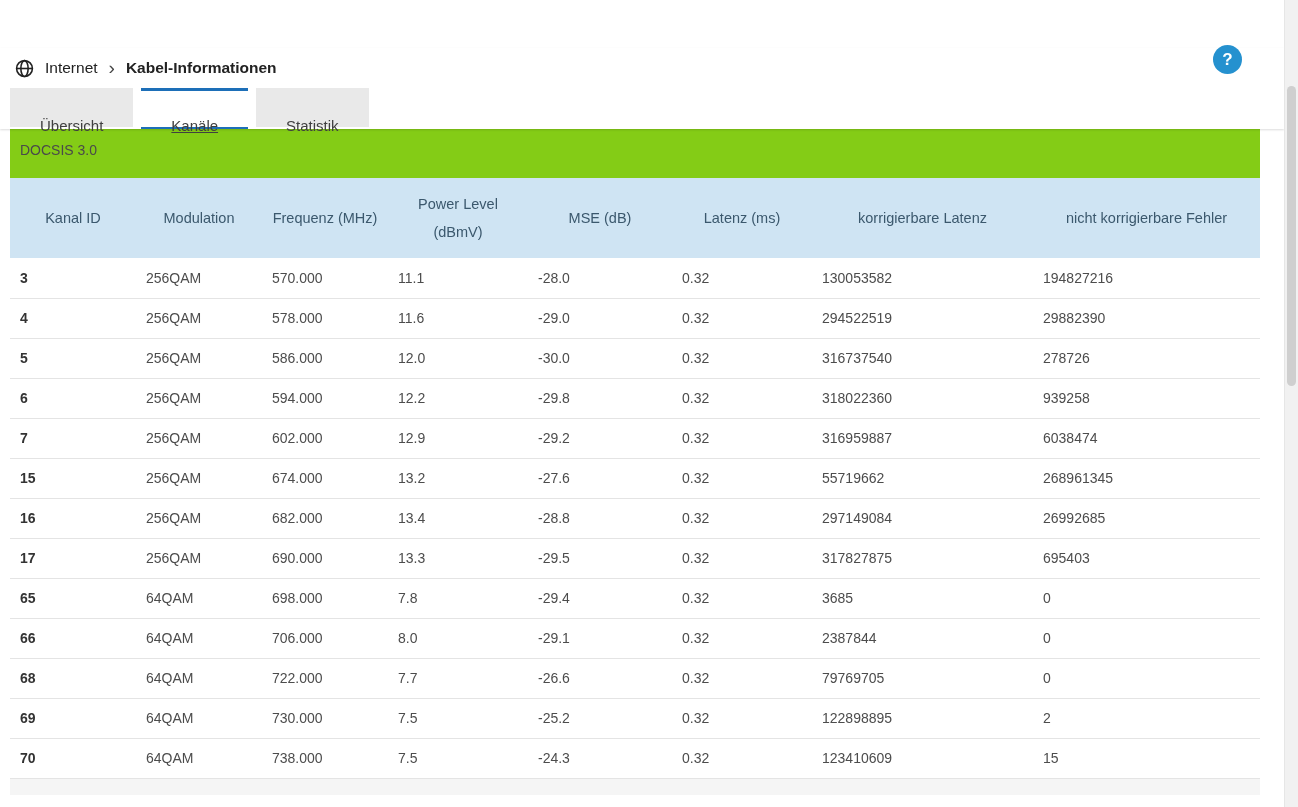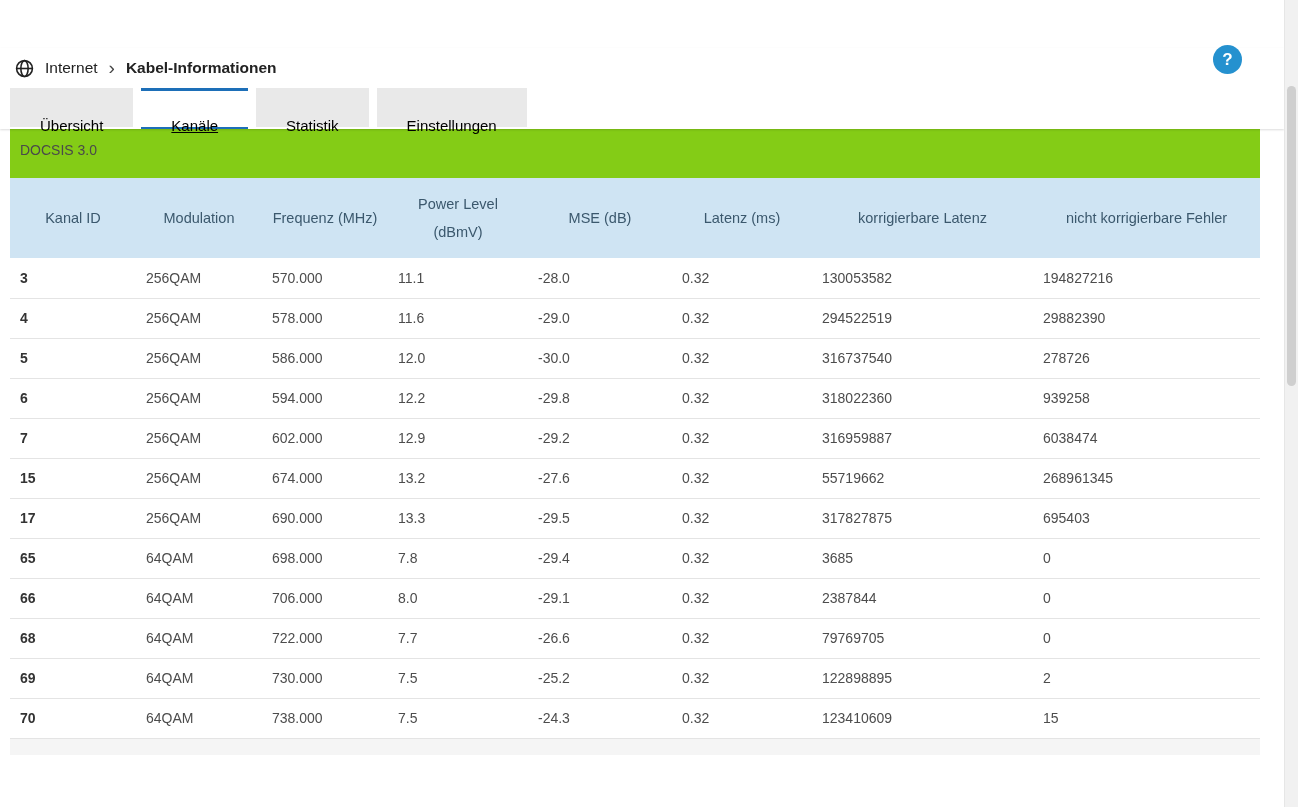--- a/index.html
+++ b/index.html
@@ -34,21 +34,21 @@
     background: #2591cf; color: #fff; border: none;
     font-size: 17px; font-weight: 700;
     display: flex; align-items: center; justify-content: center;
     cursor: pointer; font-family: "Liberation Sans", sans-serif;
   }
 
   .tabs { position: absolute; left: 10px; bottom: 0; display: flex; }
   .tab {
     background: #e9e9e9; border: none; margin-right: 8px;
     height: 39px; line-height: 39px; padding: 18px 30px;
-    font-size: 15px; color: #000000; cursor: pointer;
+    font-size: 15px; color: #404040; cursor: pointer;
     font-family: "Liberation Sans", sans-serif;
   }
   .tab.active {
     background: #ffffff;
     border-top: 3px solid #1d6fb8;
     border-bottom: 2px solid #1d6fb8;
     line-height: 34px;
     text-decoration: underline;
   }
 
@@ -200,20 +200,30 @@
             <td class="kanal">15</td>
             <td>256QAM</td>
             <td>674.000</td>
             <td>13.2</td>
             <td>-27.6</td>
             <td>0.32</td>
             <td>55719662</td>
             <td>268961345</td>
           </tr>
           <tr>
+            <td class="kanal">16</td>
+            <td>256QAM</td>
+            <td>682.000</td>
+            <td>13.4</td>
+            <td>-28.8</td>
+            <td>0.32</td>
+            <td>297149084</td>
+            <td>26992685</td>
+          </tr>
+          <tr>
             <td class="kanal">17</td>
             <td>256QAM</td>
             <td>690.000</td>
             <td>13.3</td>
             <td>-29.5</td>
             <td>0.32</td>
             <td>317827875</td>
             <td>695403</td>
           </tr>
           <tr>
@@ -284,21 +294,20 @@
       <span class="sep">›</span>
       <span class="crumb current">Kabel-Informationen</span>
     </div>
 
     <button class="help-btn">?</button>
 
     <nav class="tabs">
       <button class="tab">Übersicht</button>
       <button class="tab active">Kanäle</button>
       <button class="tab">Statistik</button>
-      <button class="tab">Einstellungen</button>
     </nav>
   </header>
 
   <div class="scrollbar-track">
     <div class="scrollbar-thumb"></div>
   </div>
 
 </div>
 
 </body></html>

